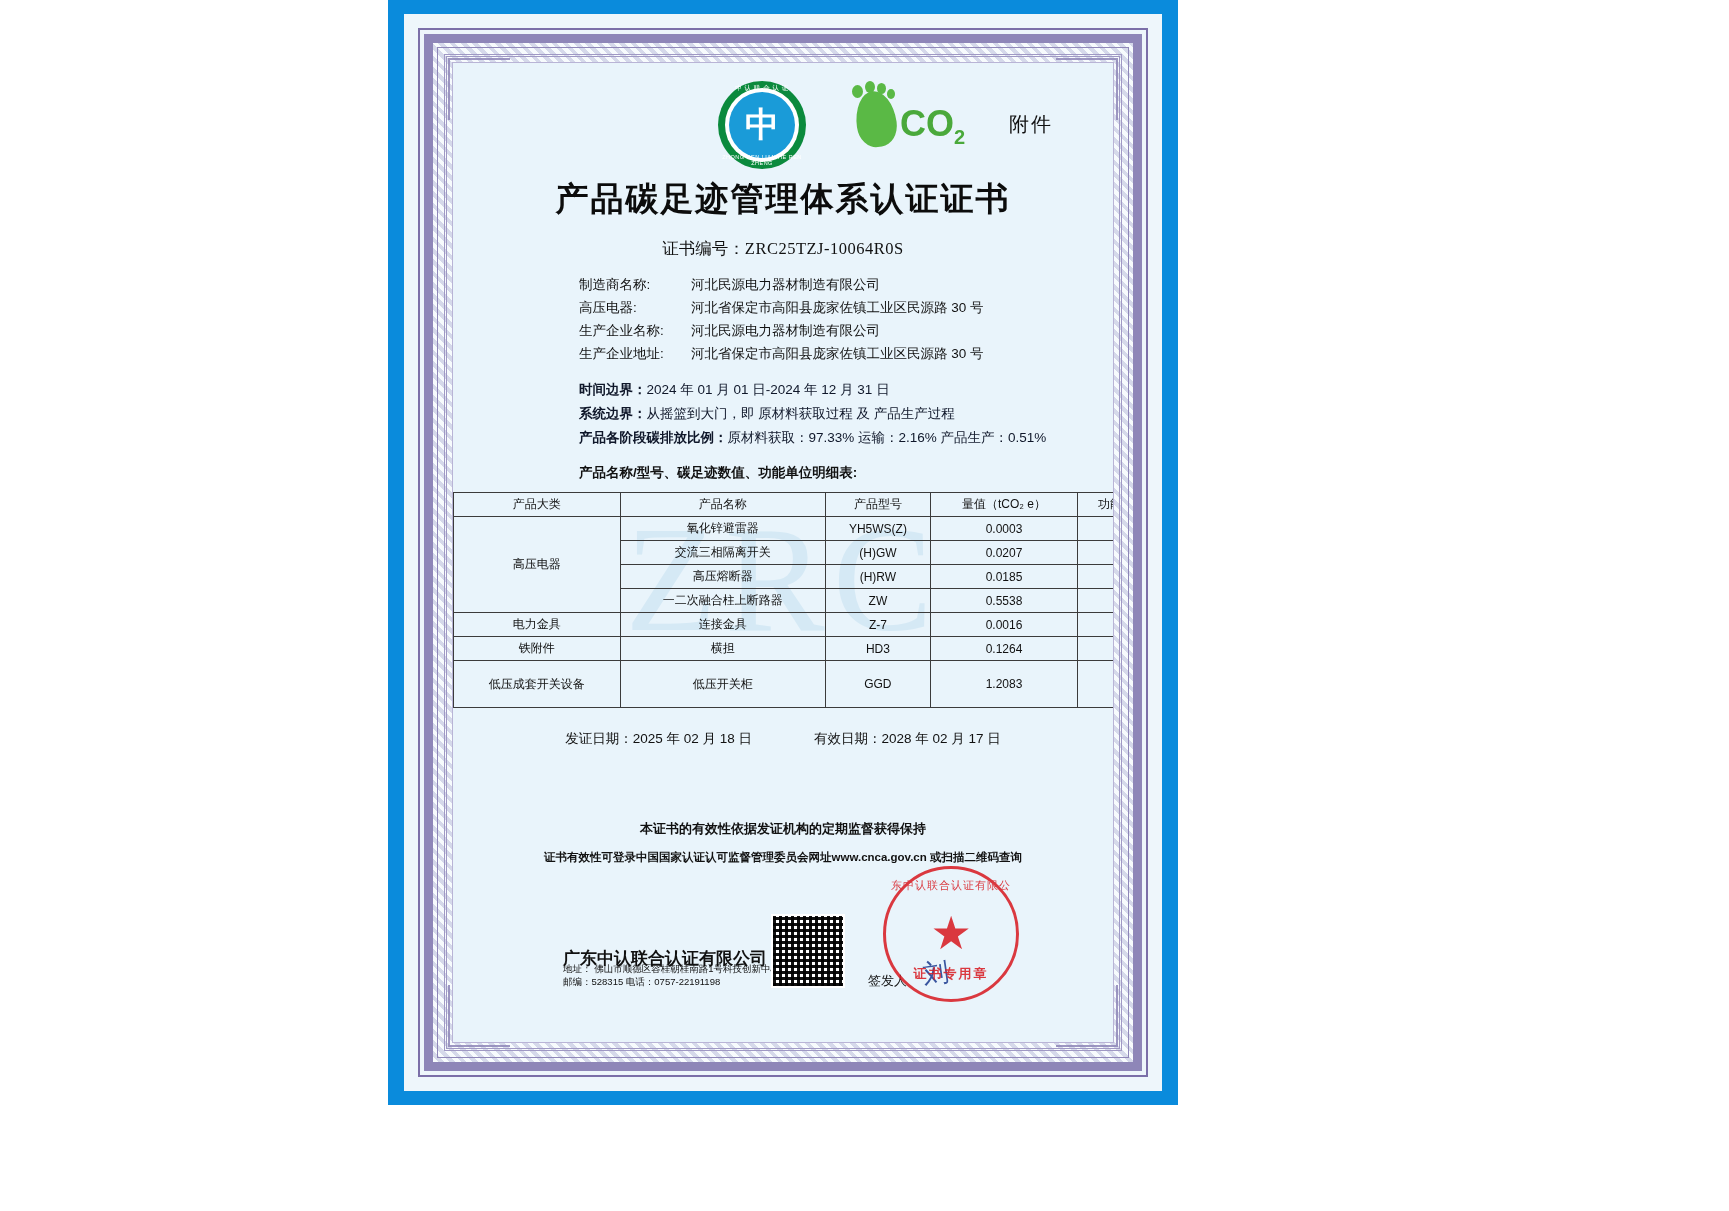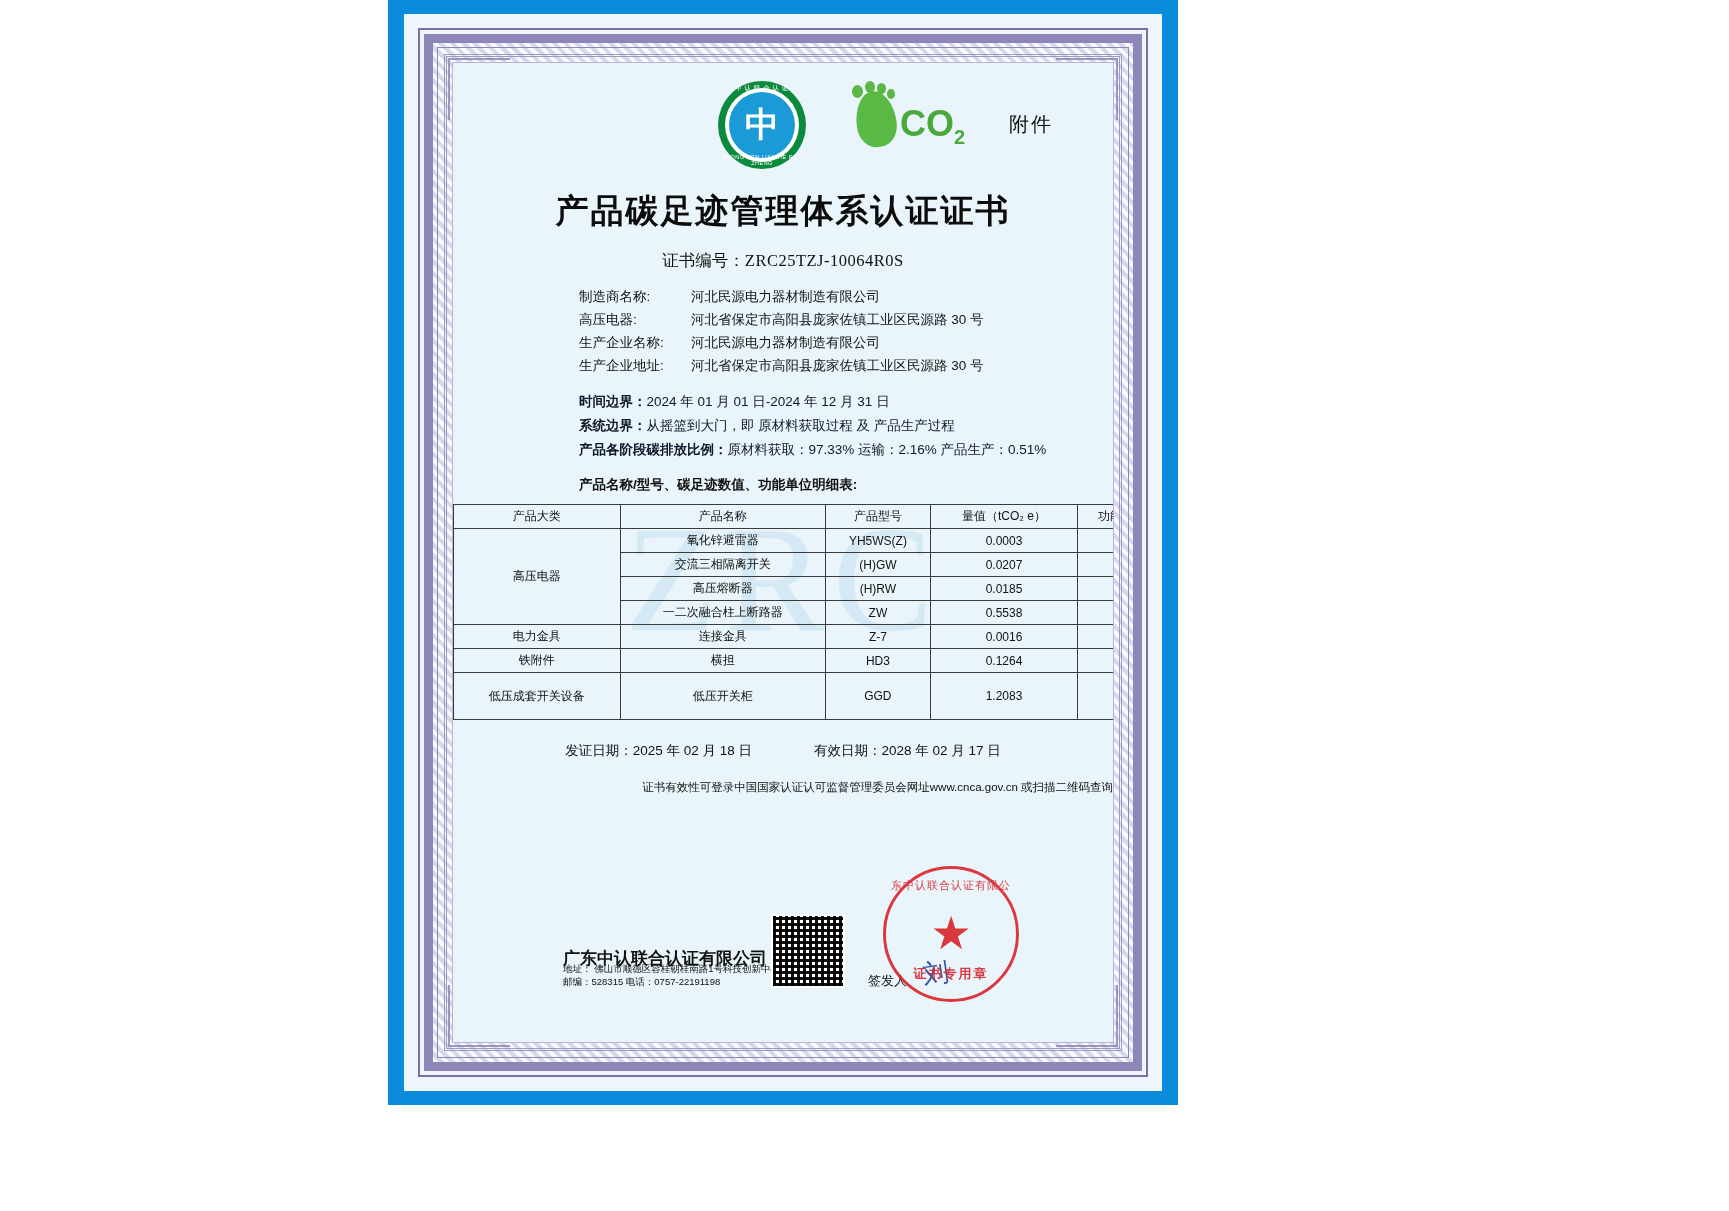--- a/index.html
+++ b/index.html
@@ -195,21 +195,21 @@
     font-size: 20px;
     color: #101010;
     letter-spacing: 2px;
   }
   .title {
     text-align: center;
     font-size: 33px;
     font-weight: bold;
     color: #0c0c0c;
     letter-spacing: 2px;
-    margin-top: 16px;
+    margin-top: 4px;
     font-family: "Liberation Sans", sans-serif;
   }
   .certno {
     text-align: center;
     font-size: 16.5px;
     margin-top: 16px;
     color: #111;
   }
   .certno .num {
     font-family: "Liberation Serif", serif;
@@ -276,24 +276,25 @@
   .dates span.gap { display: inline-block; width: 62px; }
   .notes {
     text-align: center;
     margin-top: 72px;
     font-size: 13px;
     color: #111;
     font-family: "Liberation Serif", serif;
     font-weight: bold;
   }
   .notes2 {
-    text-align: right;
-    margin-top: 20px;
+    text-align: center;
+    margin-top: 12px;
     font-size: 11.5px;
     color: #111;
+    font-weight: bold;
   }
   .footer {
     position: absolute;
     left: 0;
     right: 0;
     bottom: 28px;
     height: 120px;
   }
   .qr {
     position: absolute;
@@ -533,20 +534,21 @@
                 <td>1.2083</td>
                 <td>台</td>
               </tr>
             </tbody>
           </table>
 
           <div class="dates">
             <span>发证日期：</span><span>2025 年 02 月 18 日</span><span class="gap"></span><span>有效日期：</span><span>2028 年 02 月 17 日</span>
           </div>
 
+          <div class="notes">本证书的有效性依据发证机构的定期监督获得保持</div>
           <div class="notes2">证书有效性可登录中国国家认证认可监督管理委员会网址www.cnca.gov.cn 或扫描二维码查询</div>
 
         </div>
 
         <div class="footer">
           <div class="company">广东中认联合认证有限公司</div>
           <div class="addr">
             <div>地址： 佛山市顺德区容桂朝桂南路1号科技创新中心4座2305号之一</div>
             <div>邮编：528315    电话：0757-22191198</div>
           </div>

